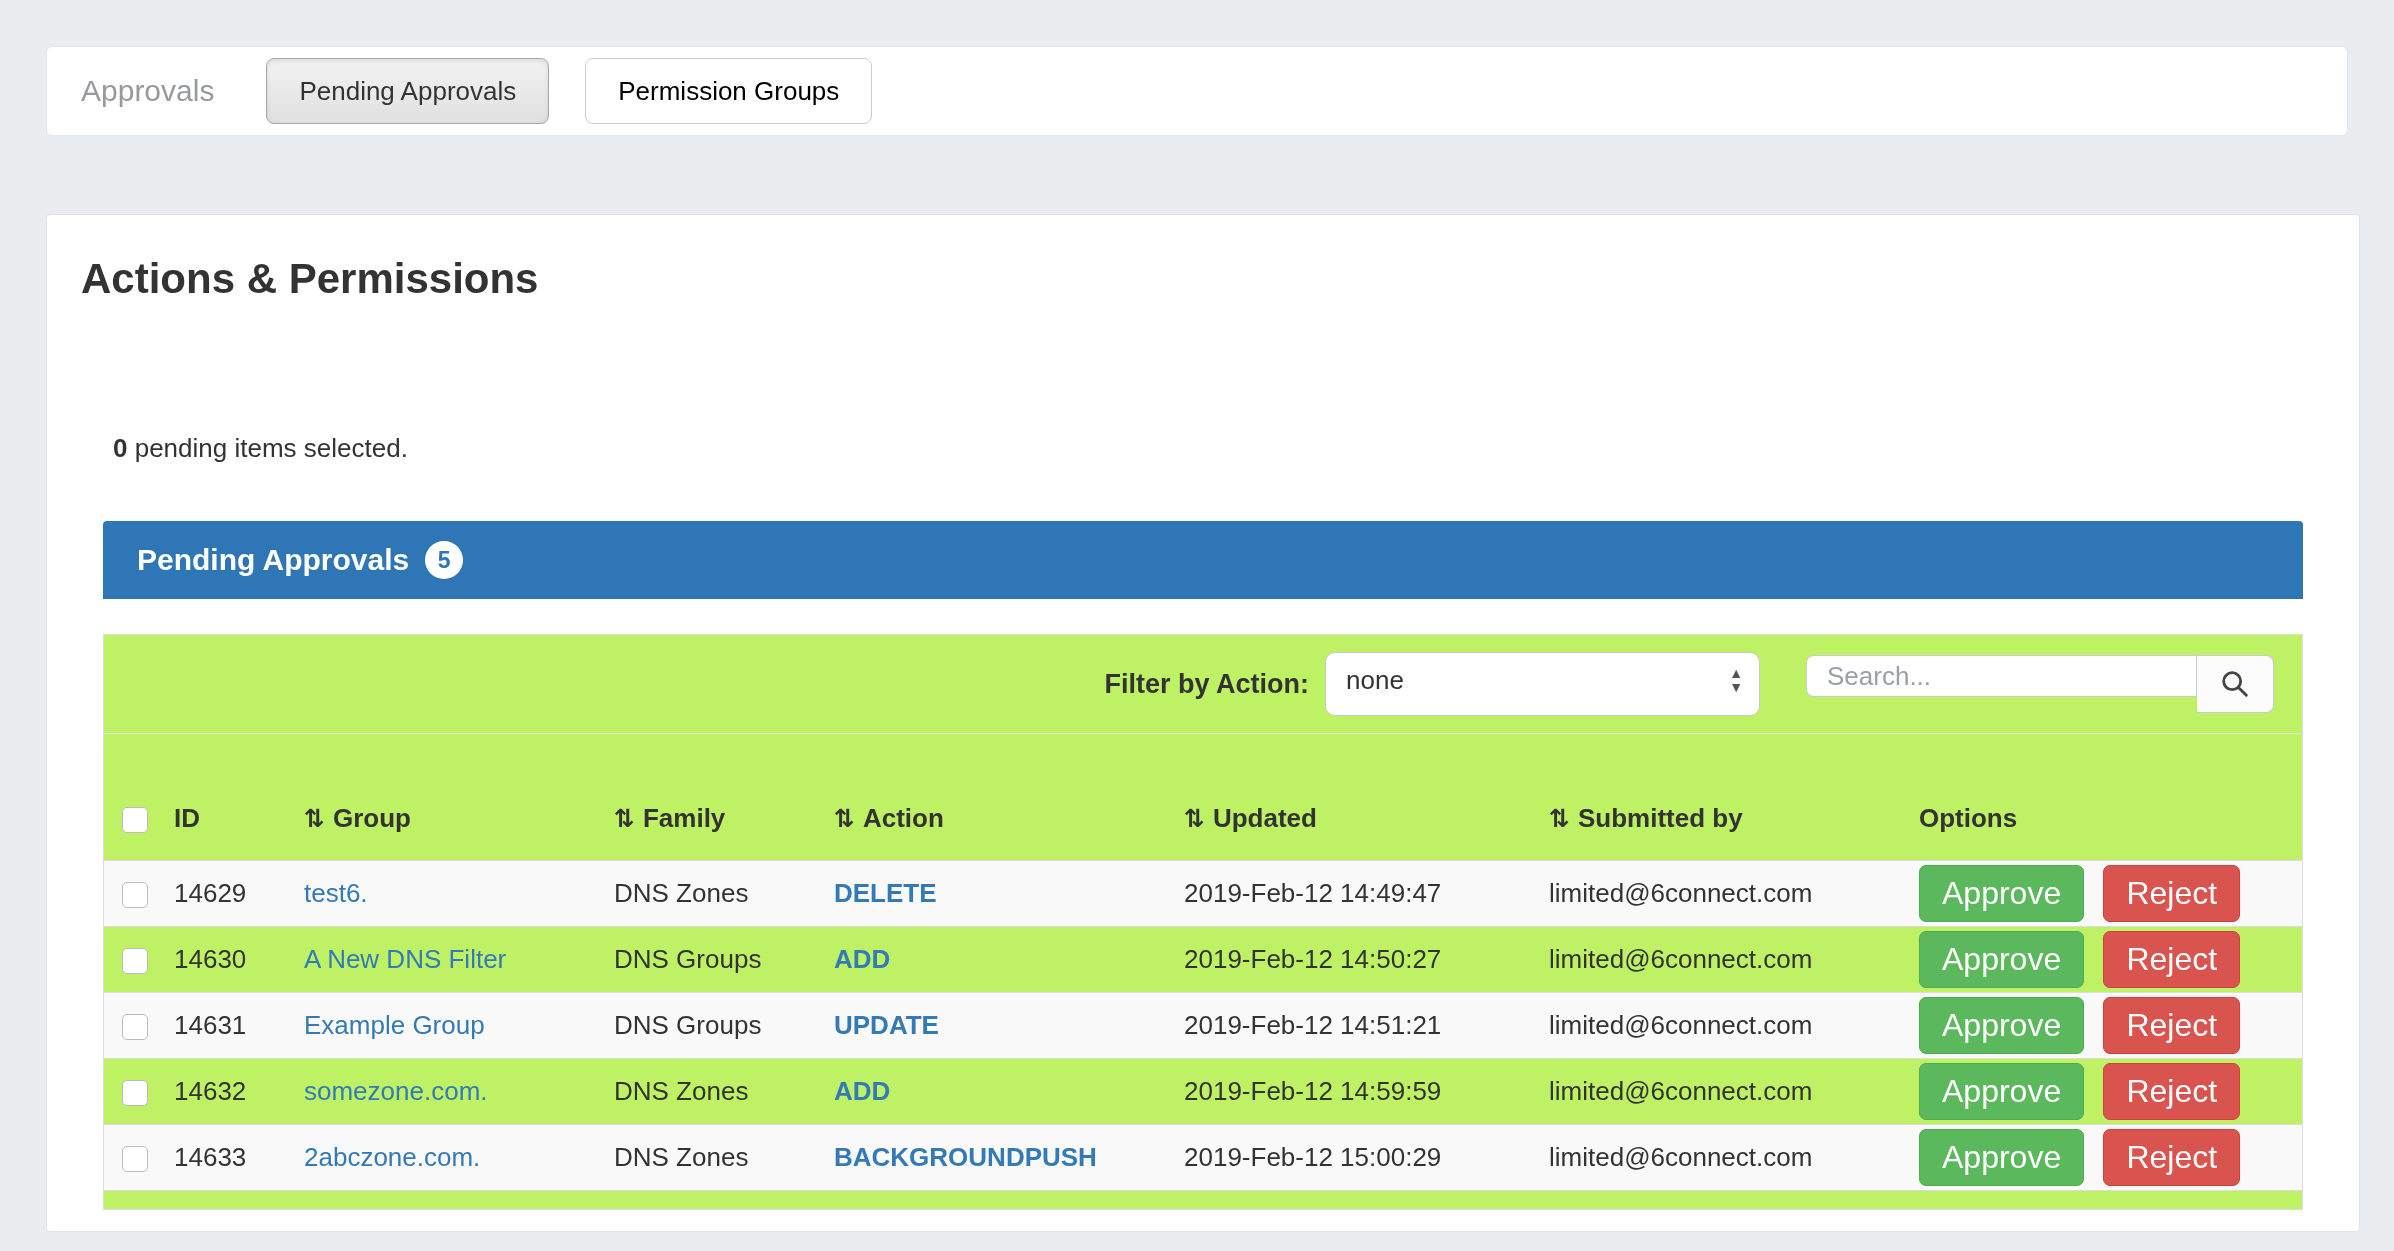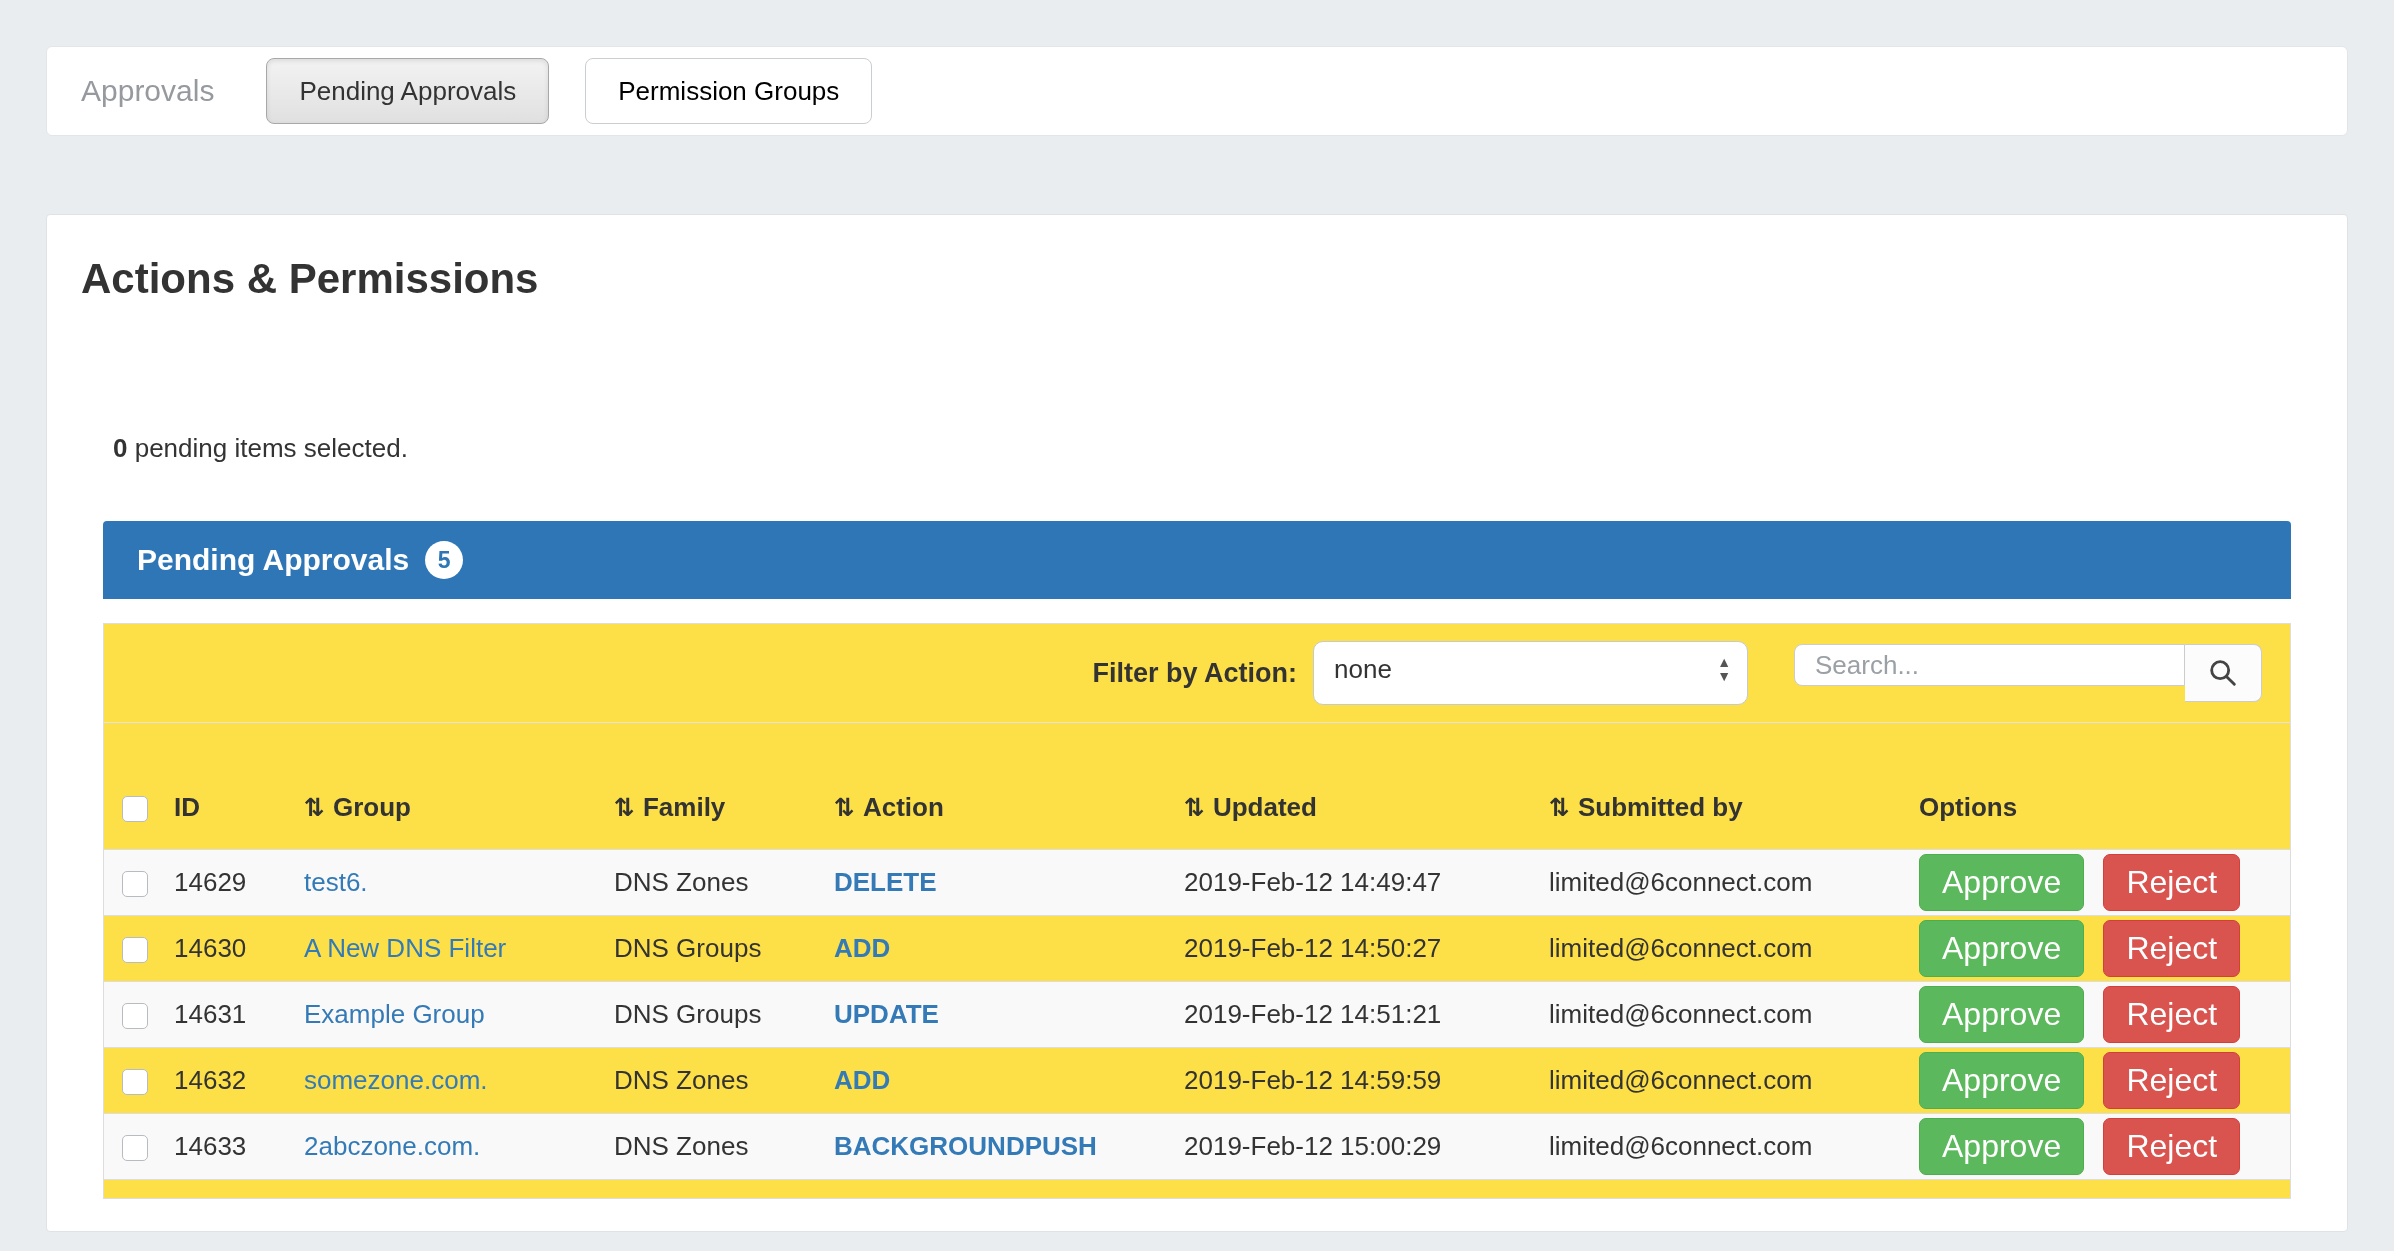--- a/index.html
+++ b/index.html
@@ -27,42 +27,42 @@
   .tab-btn.active {
     background: linear-gradient(#f3f3f3, #e0e0e0);
     border: 1px solid #a8a8a8; color: #333;
     box-shadow: inset 0 2px 5px rgba(0,0,0,0.10);
     margin-right: 36px;
   }
   .tab-btn.plain { background: #fff; border: 1px solid #c9ced2; color: #000000; }
 
   
   .card {
-    position: absolute; left: 46px; right: 46px; top: 214px; height: 1018px;
+    position: absolute; left: 46px; right: 34px; top: 214px; height: 1018px;
     background: #fff; border: 1px solid #dfe3e6; border-radius: 4px;
   }
   .card h1 { margin: 40px 0 0 34px; font-size: 42px; font-weight: bold; color: #333; }
   .selected-line { margin: 130px 0 0 66px; font-size: 26px; }
   .selected-line b { font-weight: bold; }
 
   .panel-heading {
     margin: 57px 56px 0; height: 78px; background: #2e76b5;
     border-radius: 4px 4px 0 0;
     display: flex; align-items: center; padding: 0 34px;
     color: #fff; font-size: 30px; font-weight: bold;
   }
   .badge {
     display: inline-flex; align-items: center; justify-content: center;
     width: 38px; height: 38px; margin-left: 16px;
     background: #fff; color: #2e76b5; border-radius: 50%;
     font-size: 23px; font-weight: bold;
   }
 
   .panel-body {
-    margin: 24px 56px 0; border: 1px solid #ddd; background: #fde047;
+    margin: 35px 56px 0; border: 1px solid #ddd; background: #bef264;
     padding-bottom: 18px;
   }
 
   
   .filter-row {
     display: flex; align-items: center; justify-content: flex-end;
     padding: 20px 28px; border-bottom: 1px solid #e2e2e2; height: 99px;
   }
   .filter-label { font-size: 27px; font-weight: bold; }
   .select {

